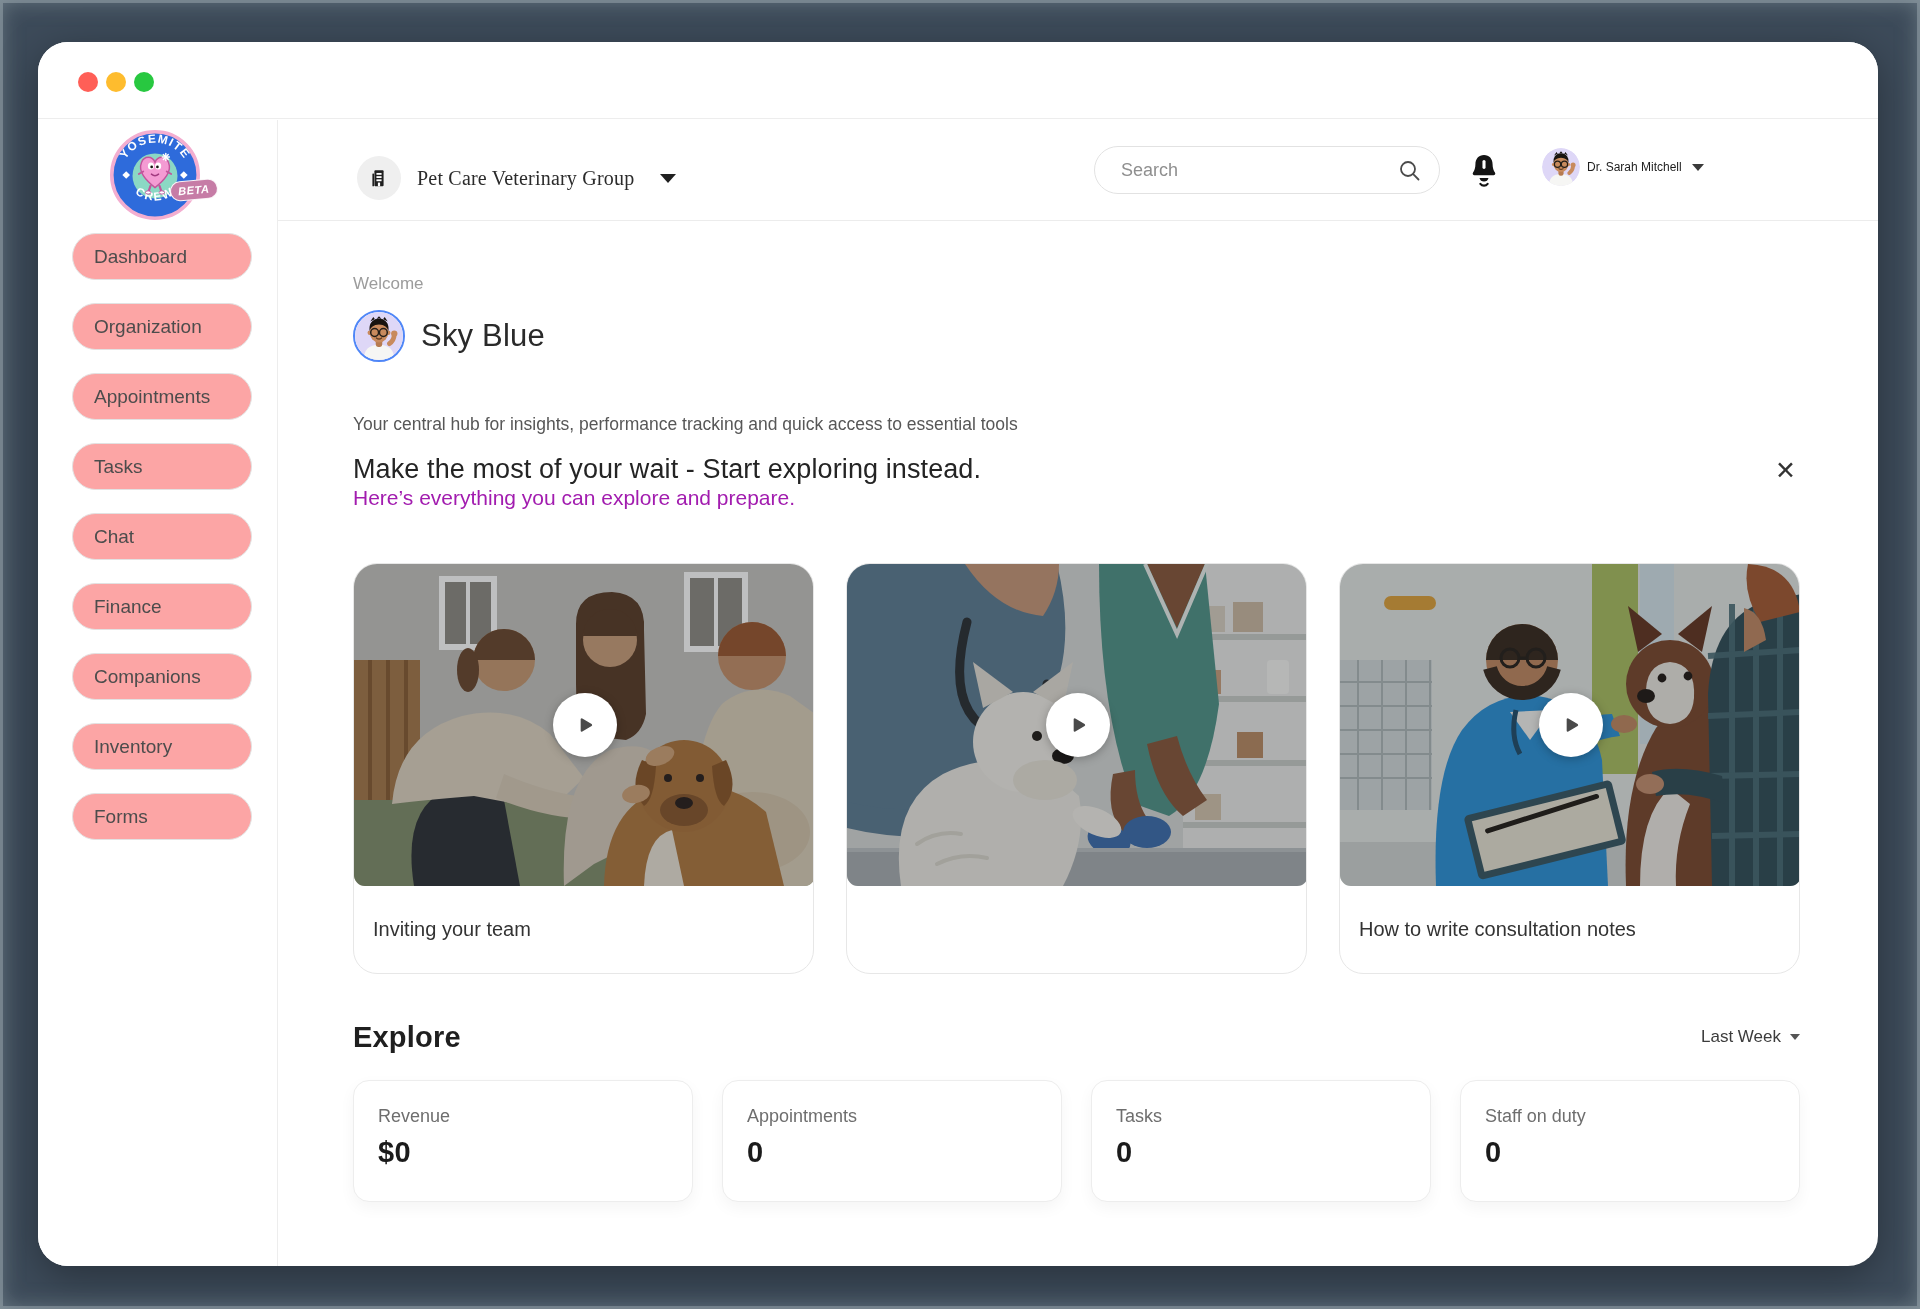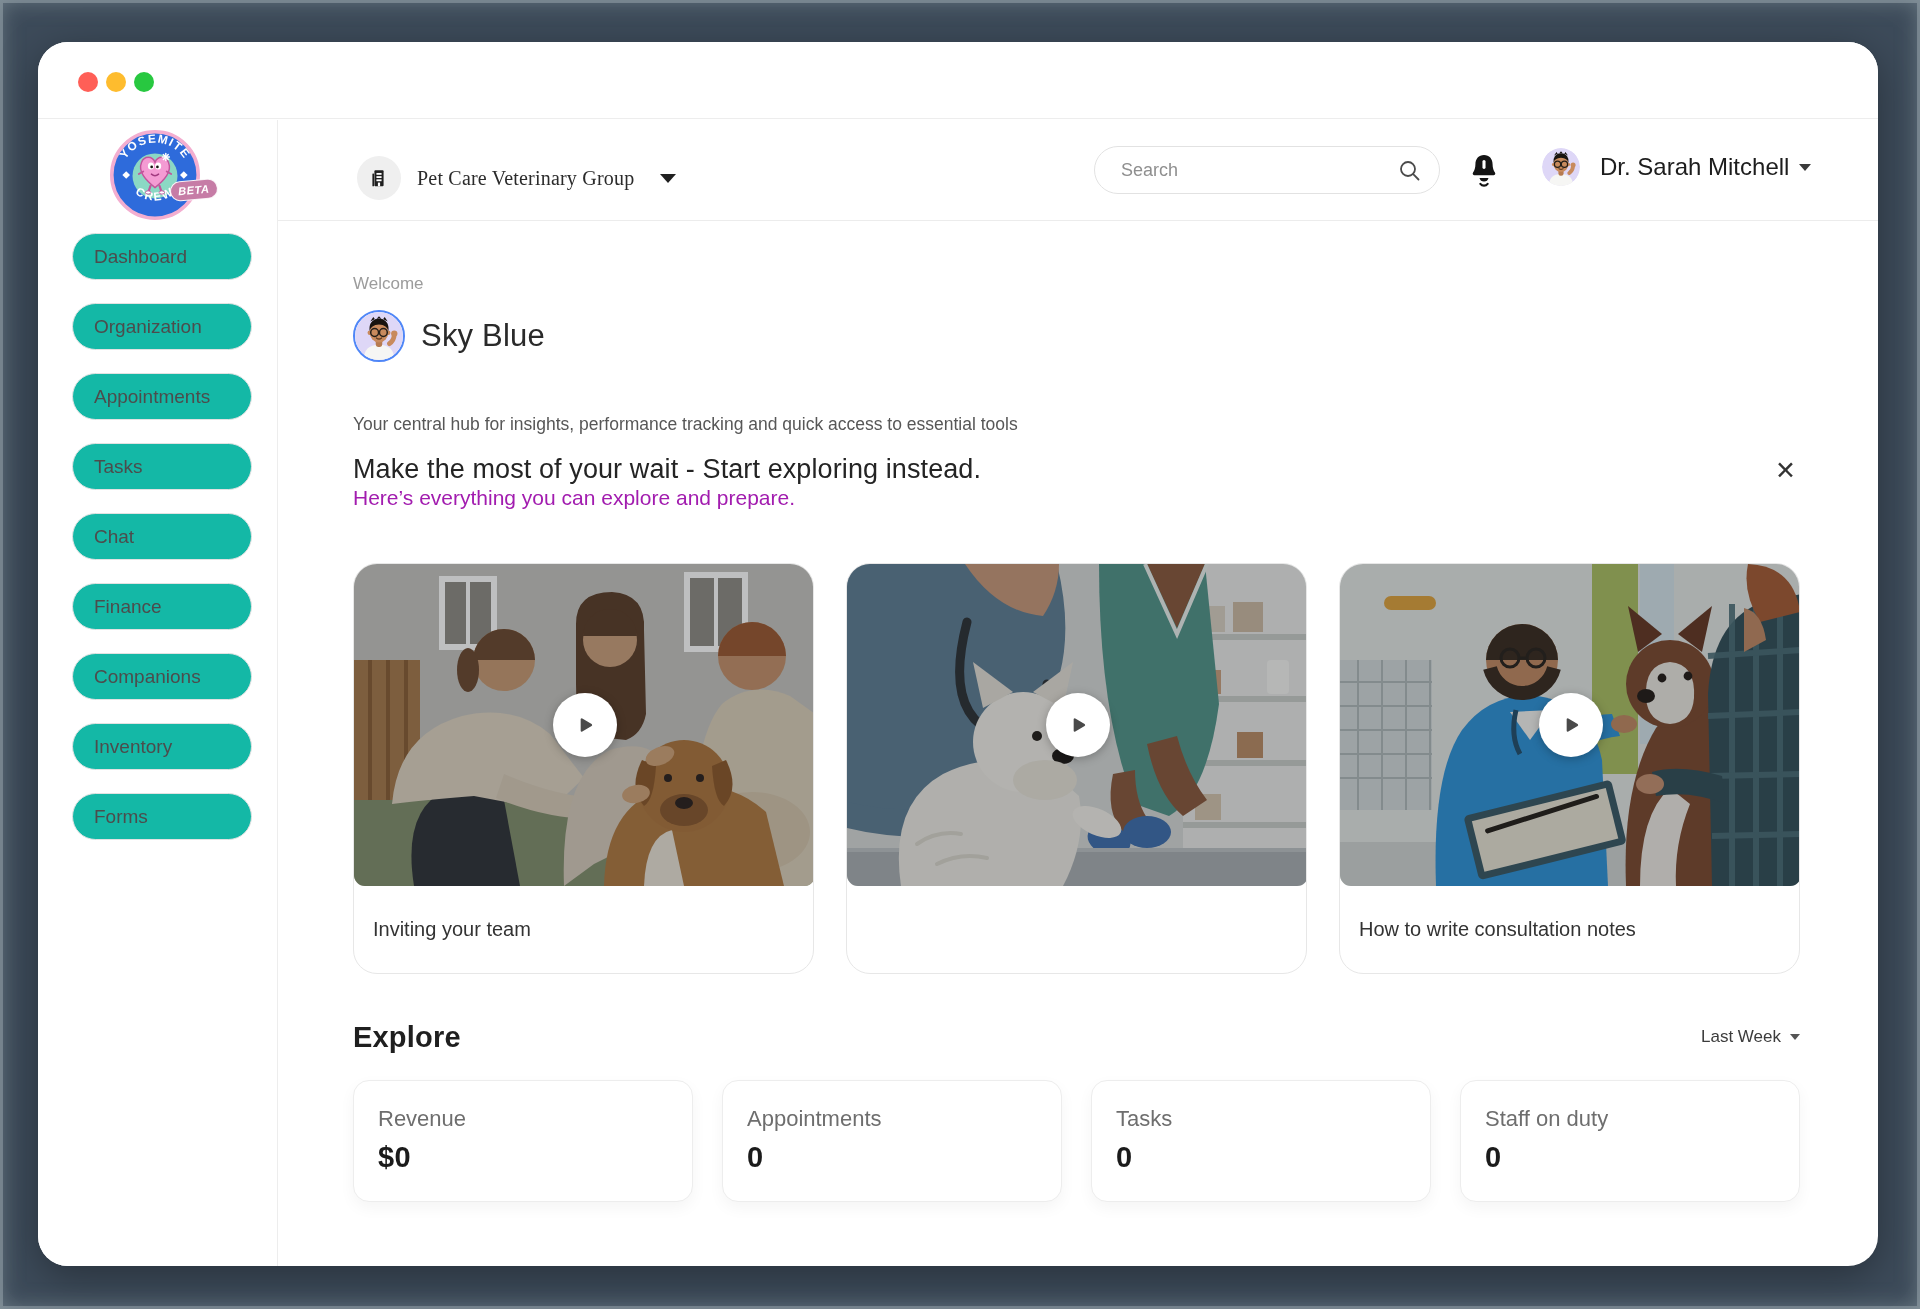--- a/index.html
+++ b/index.html
@@ -18,40 +18,40 @@
   .sidebar { position:absolute; left:0; top:78px; bottom:0; width:240px; background:#fff; border-right:1px solid #ededed; }
   .logo-wrap { position:absolute; left:72px; top:10px; width:90px; height:90px; }
   .logo-wrap svg { display:block; }
   .logo-wrap text { font-family:"Liberation Sans","DejaVu Sans",sans-serif; font-weight:bold; }
   .beta-pill { position:absolute; left:60px; top:50px; min-width:44px; height:20px; padding:0 7px;
     background:#c67ca6; border:1.5px solid rgba(255,255,255,.9); border-radius:11px;
     color:#fff; font-size:11px; font-weight:bold; font-style:italic; letter-spacing:.6px;
     display:flex; align-items:center; justify-content:center; transform:rotate(-5deg); }
   .nav { position:absolute; left:34px; top:113px; width:180px; }
   .nav-item { width:180px; height:47px; margin-bottom:23px; border:1px solid #e2e2e2; border-radius:24px;
-    display:flex; align-items:center; padding-left:21px; font-size:19px; color:#4c4c4c; background:#14b8a6; cursor:pointer; }
+    display:flex; align-items:center; padding-left:21px; font-size:19px; color:#4c4c4c; background:#fca5a5; cursor:pointer; }
 
   
   .org-chip { position:absolute; left:319px; top:114px; display:flex; align-items:center; cursor:pointer;font-family:Liberation Serif, serif; }
   .org-icon { width:44px; height:44px; border-radius:50%; background:#efefef; display:flex; align-items:center; justify-content:center; }
   .org-label { margin-left:16px; font-size:20px; color:#2b2b2b; font-weight:500; letter-spacing:.2px; }
   .caret { width:0; height:0; border-left:8px solid transparent; border-right:8px solid transparent; border-top:9px solid #202020; margin-left:26px; }
   .caret.small { border-left-width:6px; border-right-width:6px; border-top-width:7px; margin-left:10px; border-top-color:#3a3a3a; }
   .caret.tiny { border-left-width:5px; border-right-width:5px; border-top-width:6px; margin-left:9px; border-top-color:#555; }
 
   .search-box { position:absolute; left:1056px; top:104px; width:346px; height:48px; border:1px solid #e2e2e2; border-radius:24px; background:#fff; }
   .search-box input { position:absolute; left:26px; top:0; width:270px; height:100%; border:none; outline:none; font-size:18px; color:#333; background:transparent; font-family:inherit; }
   .search-box input::placeholder { color:#8f8f8f; }
   .search-icon { position:absolute; right:16px; top:11px; }
 
   .bell { position:absolute; left:1429px; top:110px; width:34px; height:38px; cursor:pointer; }
   .user-chip { position:absolute; left:1504px; top:106px; display:flex; align-items:center; cursor:pointer; }
   .avatar { border-radius:50%; overflow:hidden; flex:none; }
   .avatar.small { width:38px; height:38px; }
-  .user-name { margin-left:20px; font-size:24px; color:#1d1d1d; font-weight:500; }
+  .user-name { margin-left:7px; font-size:12px; color:#1d1d1d; font-weight:500; }
 
   .header-divider { position:absolute; left:240px; top:178px; right:0; height:1px; background:#ececec; }
 
   
   .main { position:absolute; left:315px; top:0; width:1447px; height:100%; }
   .eyebrow { position:absolute; top:232px; font-size:17px; color:#9c9c9c; }
   .profile-row { position:absolute; top:268px; display:flex; align-items:center; }
   .avatar.big { width:52px; height:52px; border:2px solid #4f86f7; }
   .welcome-name { margin-left:16px; font-size:31px; color:#2a2a2a; font-weight:500; letter-spacing:.2px; }
   .welcome-sub { position:absolute; top:348px; font-size:17.5px; color:#575757;margin-top:24px; }
@@ -70,21 +70,21 @@
           display:flex; align-items:center; justify-content:center; box-shadow:0 2px 10px rgba(0,0,0,.25); }
   .vcaption { height:87px; display:flex; align-items:center; padding:0 19px; font-size:20px; color:#333; }
 
   .explore-row { position:absolute; top:974px; width:100%; height:42px; display:flex; align-items:center; justify-content:space-between; }
   .explore-title { font-size:29px; color:#1f1f1f; font-weight:600; letter-spacing:.2px; }
   .range-filter { display:flex; align-items:center; font-size:17px; color:#3c3c3c; cursor:pointer; }
 
   .stats { position:absolute; top:1038px; display:flex; gap:29px; }
   .stat-card { width:340px; height:122px; background:#fff; border:1px solid #ededed; border-radius:16px;
     padding:25px 24px 0; box-shadow:0 6px 16px rgba(0,0,0,.045); }
-  .stat-label { font-size:22px; color:#6e6e6e; }
+  .stat-label { font-size:18px; color:#6e6e6e; }
   .stat-value { margin-top:9px; font-size:29px; color:#1b1b1b; font-weight:600; letter-spacing:.3px; }
 </style>
 </head>
 <body>
 
 <div class="canvas">
 <div class="window">
 
   <div class="topbar">
     <div class="lights">

